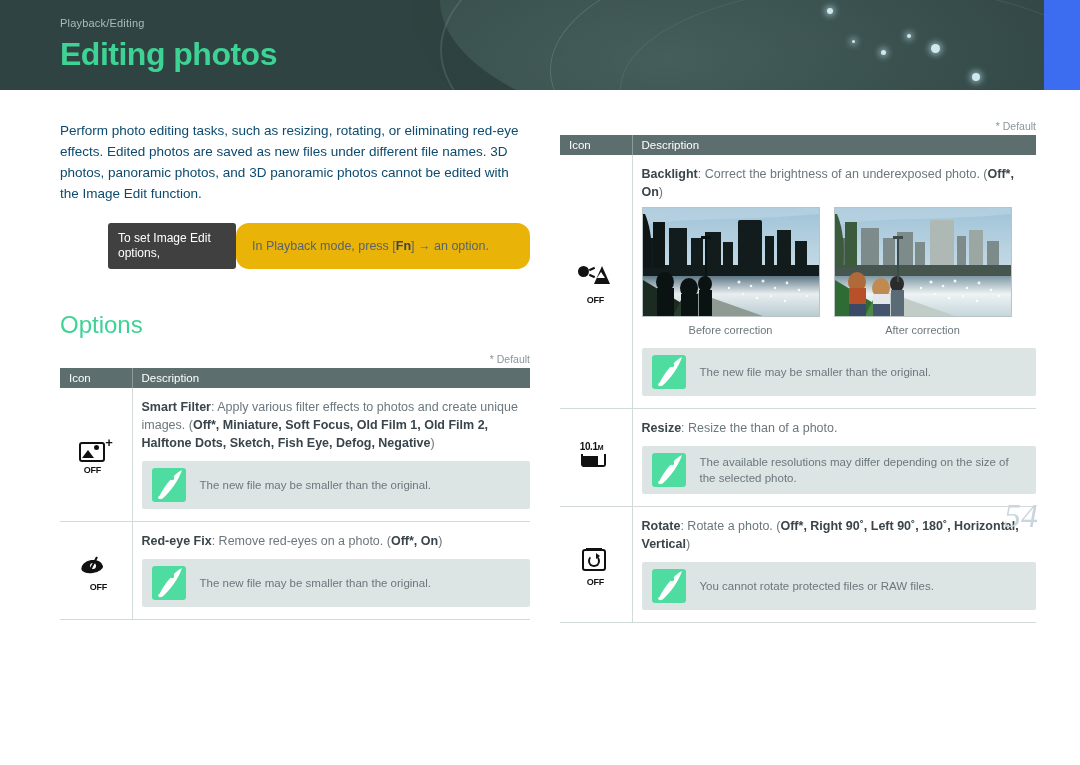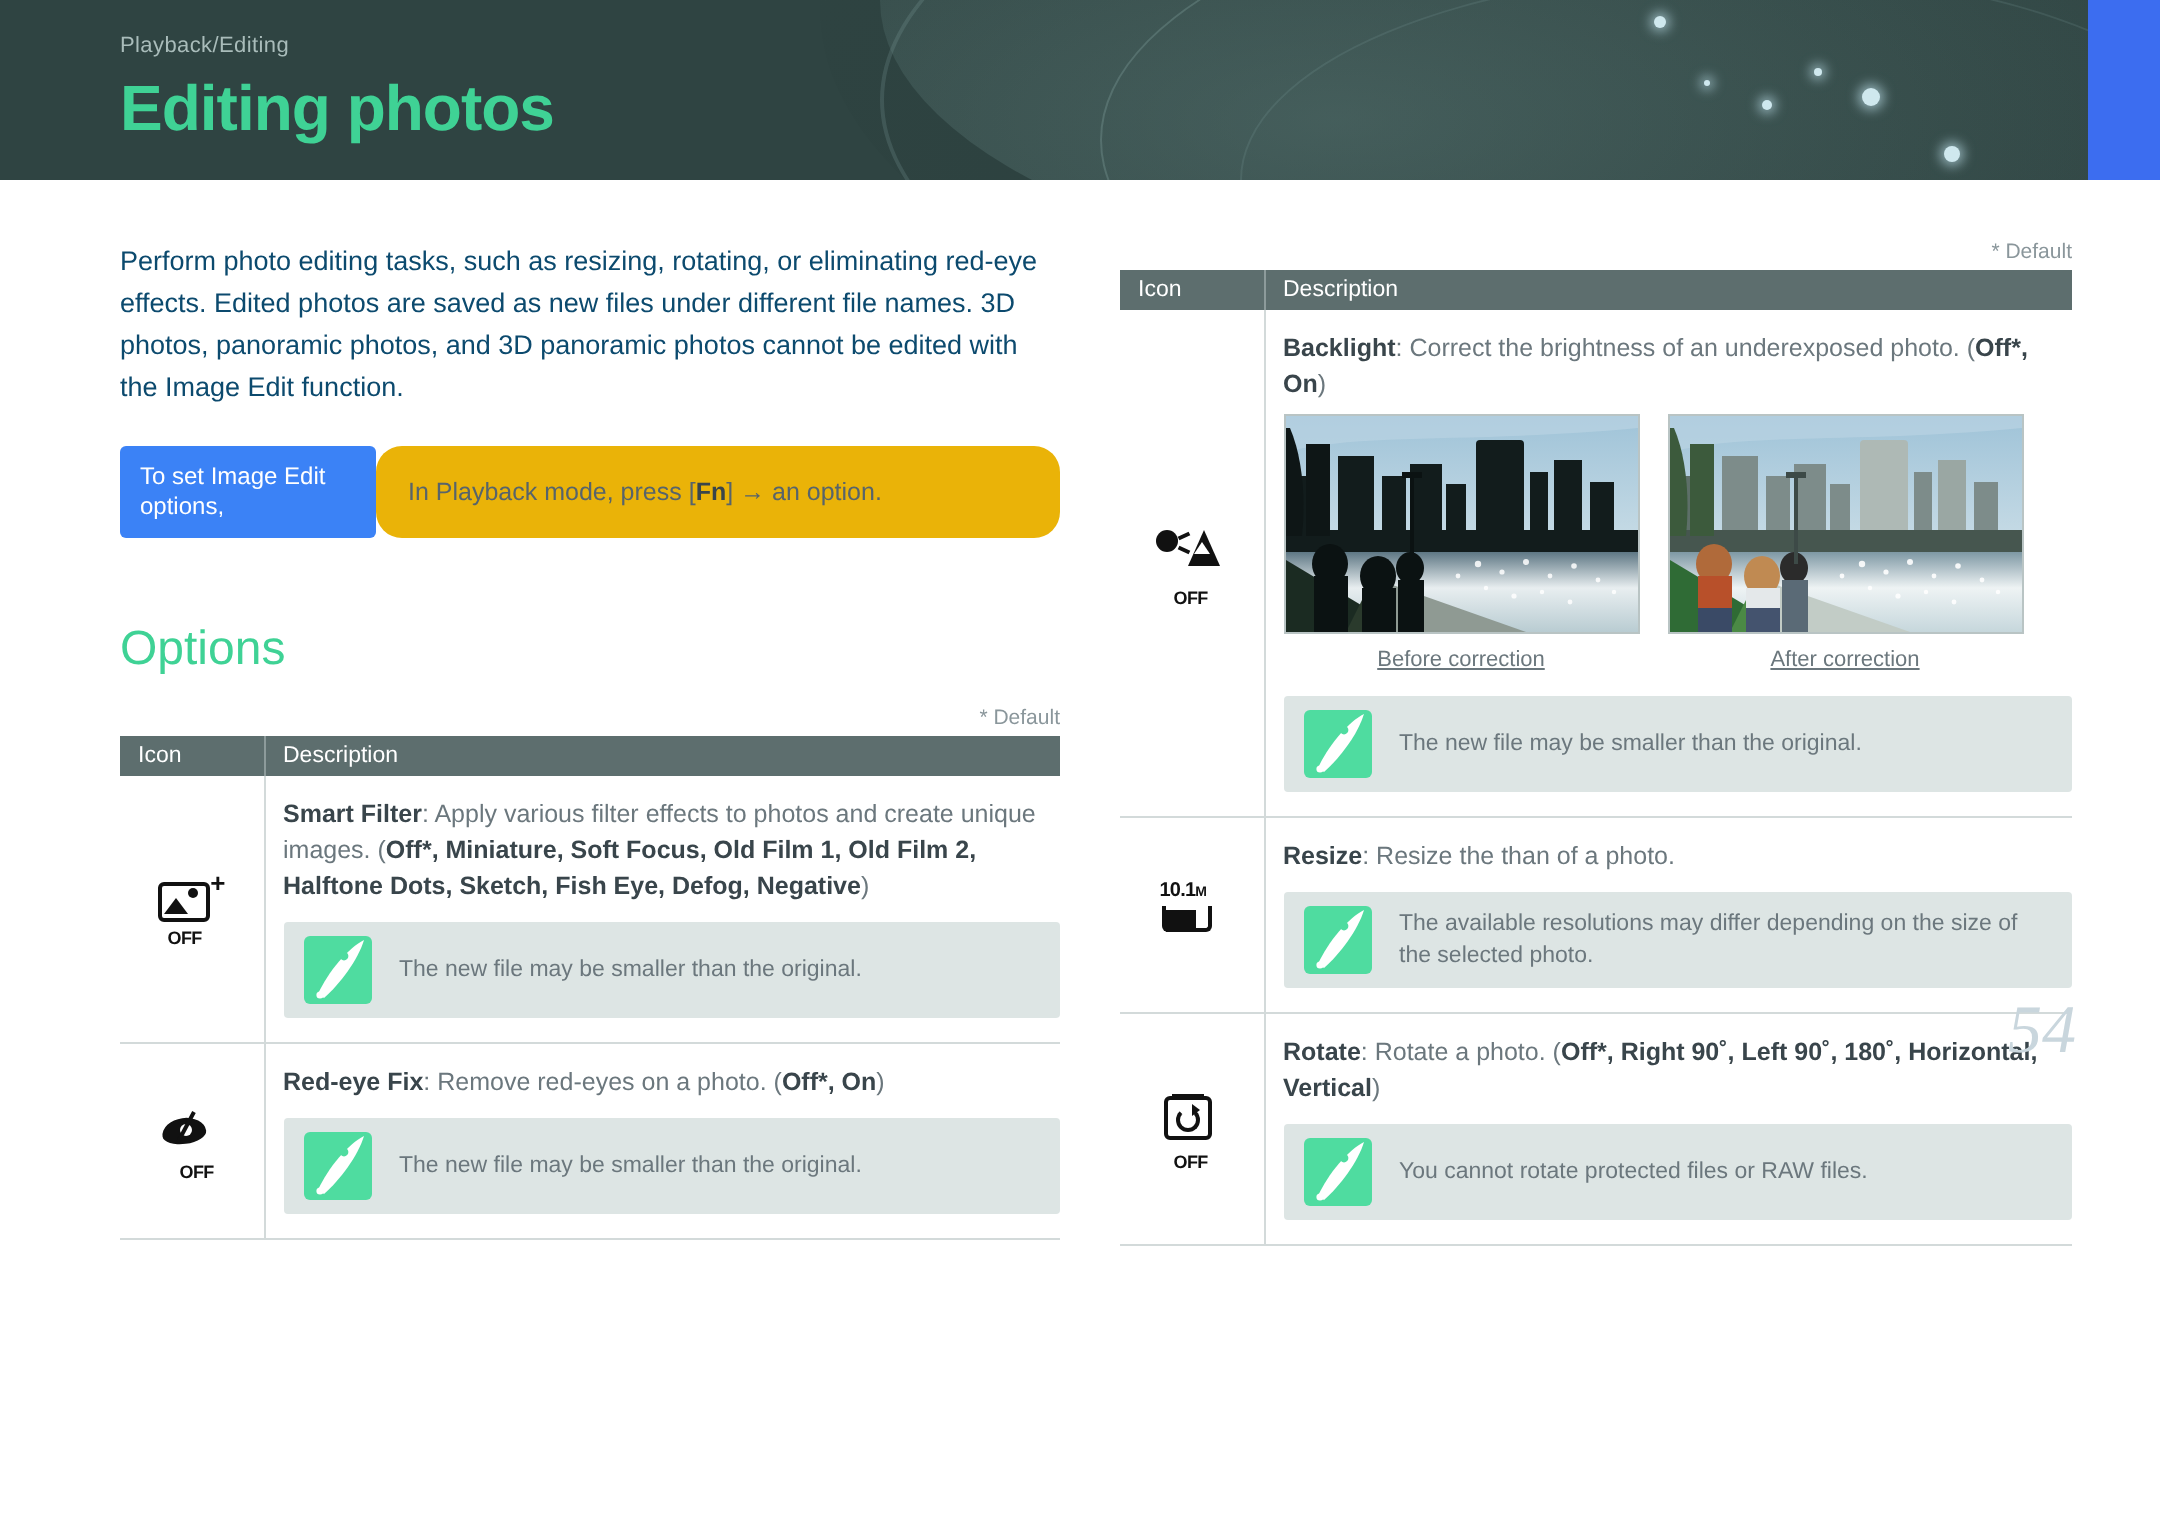--- a/index.html
+++ b/index.html
@@ -48,23 +48,23 @@
   .col-left  { position:absolute; left:60px;  top:120px; width:470px; }
   .col-right { position:absolute; left:560px; top:120px; width:476px; }
 
   .intro {
     font-size:13.5px; line-height:21px; color:#0c4a6e;
   }
 
   
   .callout { display:flex; margin-top:19px; height:46px; }
   .callout-tag {
-    width:128px; background:#3b82f6; color:#ffffff;
+    width:128px; background:#404040; color:#ffffff;
     font-size:12px; line-height:15px; padding:8px 10px;
-    border-radius:3px; flex:0 0 128px;
+    border-radius:3px; flex:0 0 128px;margin-left:48px;
   }
   .callout-body {
     flex:1; background:#eab308; border-radius:13px;
     display:flex; align-items:center; padding:0 16px;
     font-size:12.5px; color:#57646b;
   }
   .kbd { font-weight:bold; color:#39454b; }
 
   
   .section-title {
@@ -171,21 +171,21 @@
               border-bottom:3px solid transparent; }
 
   
   .photos { display:flex; gap:14px; margin-top:6px; }
   .photo-wrap { width:178px; }
   .photo {
     width:178px; height:110px; border:1px solid #b9c4c4; position:relative;
     overflow:hidden;
   }
   .photo-caption {
-    text-align:center; font-size:11px; color:#6b777d; margin-top:7px;text-decoration:underline;
+    text-align:center; font-size:11px; color:#6b777d; margin-top:7px;
   }
 
   
   .pageno {
     position:absolute; right:42px; bottom:38px;
     font-family:"Liberation Serif", serif; font-style:italic;
     font-size:34px; color:#c9d6dd;
   }
 </style>
 </head>

